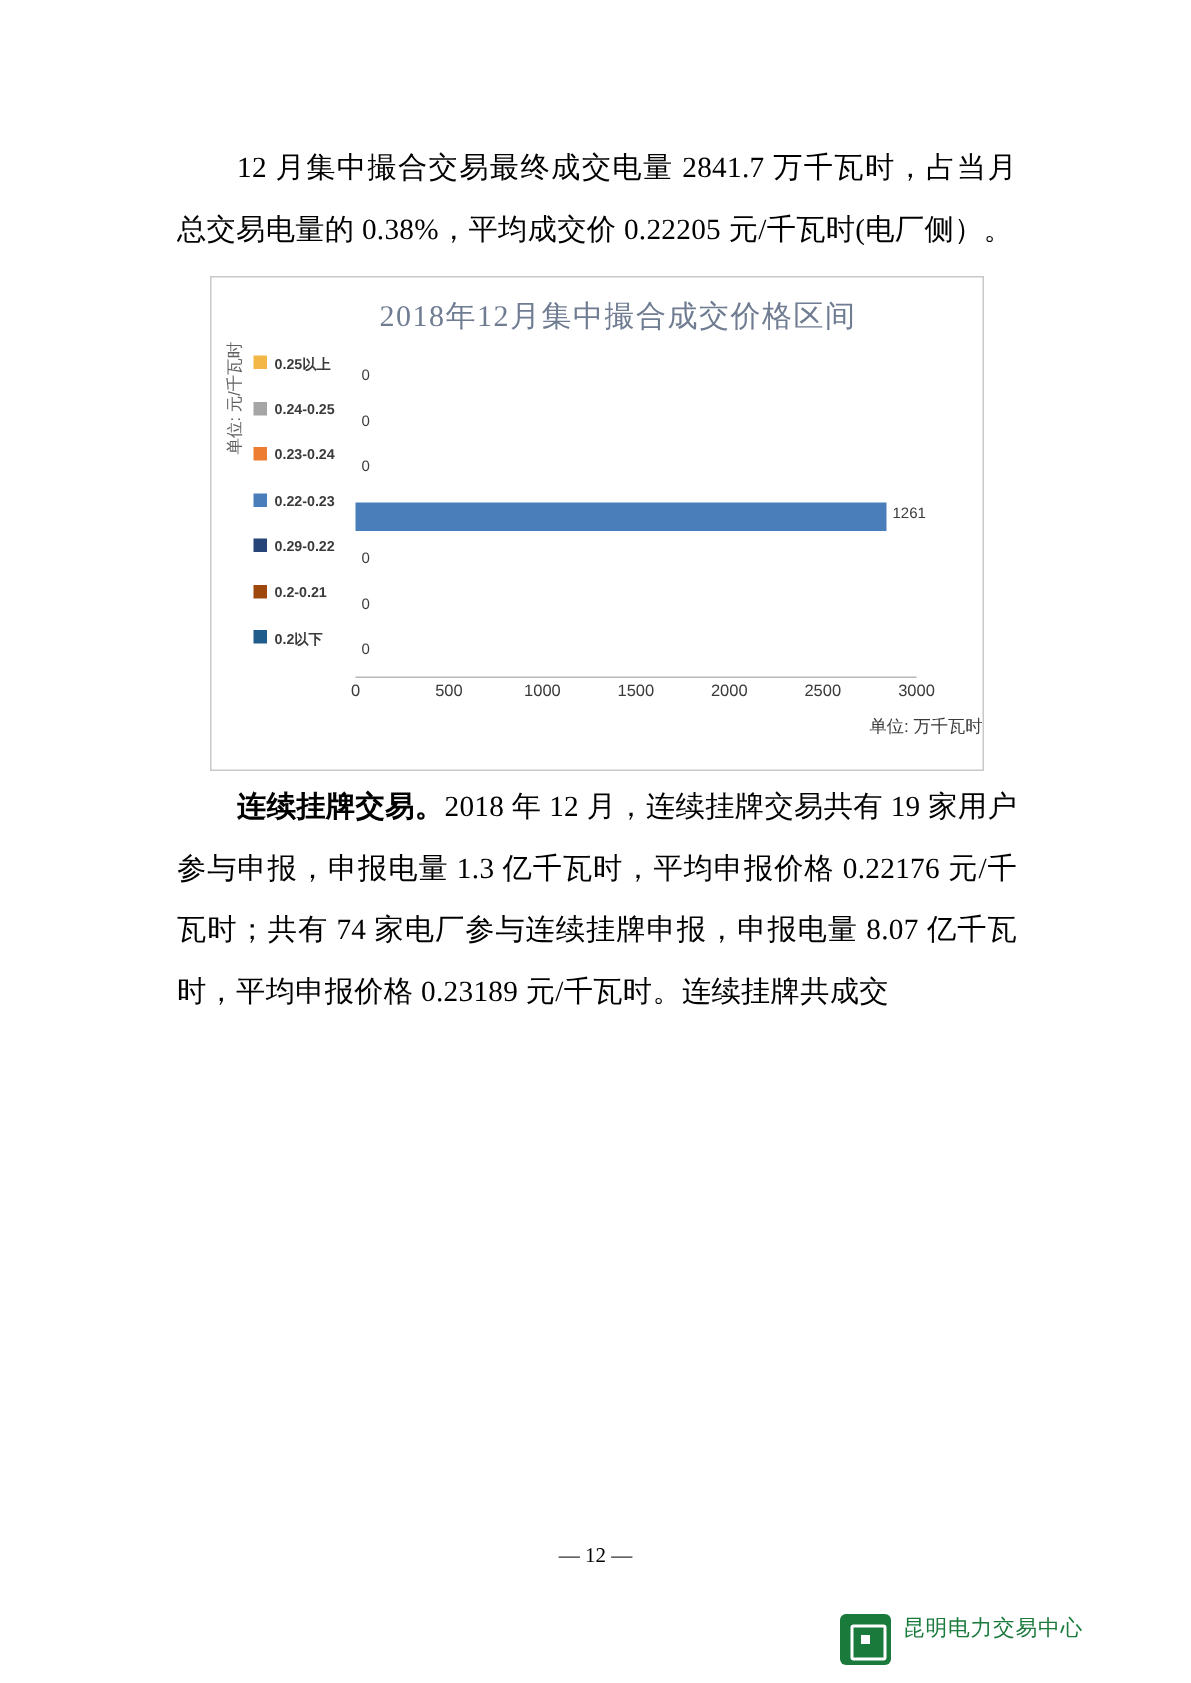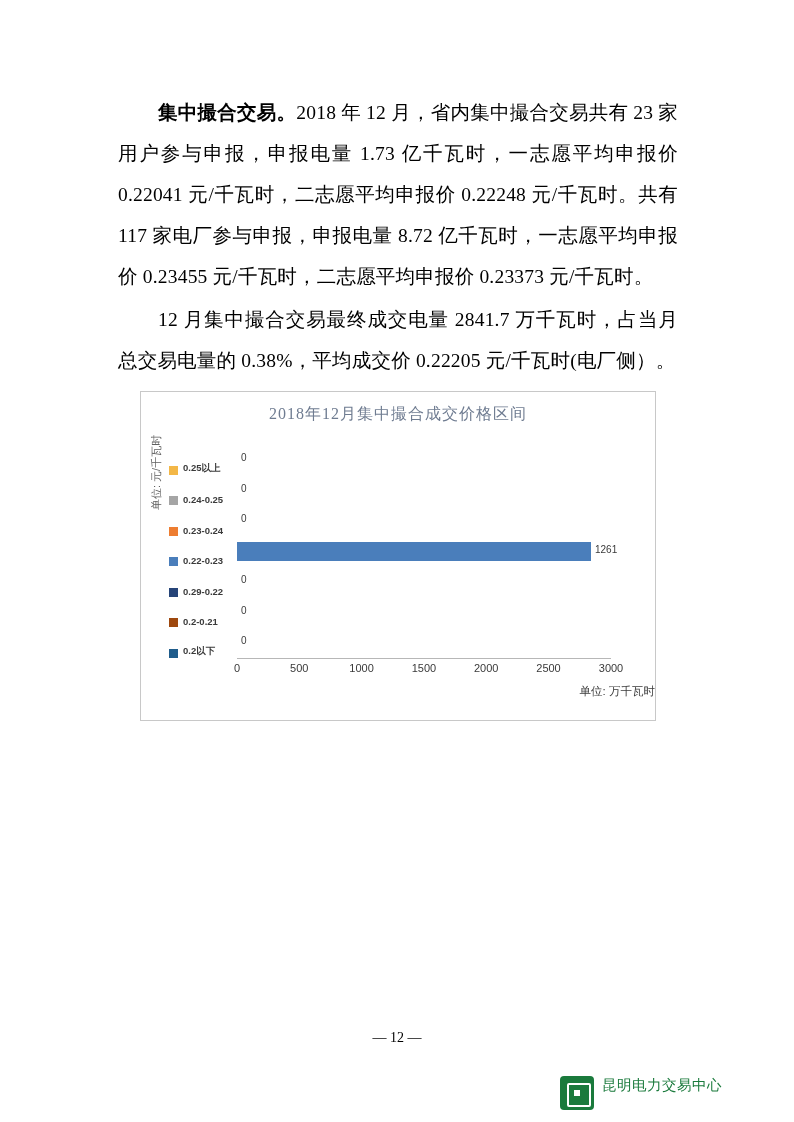--- a/index.html
+++ b/index.html
@@ -48,24 +48,24 @@
     margin: 10px 0 4px 22px;
     width: 516px;
     height: 330px;
     border: 1px solid #c8c8c8;
     background: #ffffff;
     box-sizing: border-box;
   }
   .chart-title {
     position: absolute;
     top: 12px;
-    left: 0;
+    left: 14px;
     width: 100%;
     text-align: center;
-    font-size: 16px;
+    font-size: 20px;
     color: #6f7c91;
     font-family: "Liberation Serif", serif;
     letter-spacing: 1px;
   }
   .plot-area {
     position: absolute;
     left: 96px;
     top: 52px;
     width: 374px;
     height: 214px;
@@ -82,21 +82,21 @@
     font-family: "Liberation Sans", sans-serif;
   }
   .legend {
     position: absolute;
     left: 28px;
     top: 52px;
     width: 66px;
   }
   .legend-item {
     display: flex;
-    align-items: flex-end;
+    align-items: flex-start;
     height: 30.5px;
   }
   .legend-swatch {
     width: 9px;
     height: 9px;
     margin-right: 5px;
     flex: none;
   }
   .legend-label {
     font-size: 9.5px;
@@ -214,21 +214,20 @@
     letter-spacing: 0.5px;
   }
 </style>
 </head>
 <body>
 
 <div class="page">
 
   <div class="content">
 
-    <p class="para"><span class="indent"></span><span class="bold-lead">集中撮合交易。</span><span>2018 年 12 月，省内集中撮合交易共有 23 家用户参与申报，申报电量 1.73 亿千瓦时，一志愿平均申报价 0.22041 元/千瓦时，二志愿平均申报价 0.22248 元/千瓦时。共有 117 家电厂参与申报，申报电量 8.72 亿千瓦时，一志愿平均申报价 0.23455 元/千瓦时，二志愿平均申报价 0.23373 元/千瓦时。</span></p>
 
     <p class="para"><span class="indent"></span><span>12 月集中撮合交易最终成交电量 2841.7 万千瓦时，占当月总交易电量的 0.38%，平均成交价 0.22205 元/千瓦时(电厂侧）。</span></p>
 
     <div class="chart-box">
       <div class="chart-title">2018年12月集中撮合成交价格区间</div>
 
       <div class="y-axis-title">单位: 元/千瓦时</div>
 
       <div class="legend">
         <div class="legend-item">
@@ -303,20 +302,21 @@
         <span class="x-tick" style="left:186.9px">1500</span>
         <span class="x-tick" style="left:249.2px">2000</span>
         <span class="x-tick" style="left:311.5px">2500</span>
         <span class="x-tick" style="left:374px">3000</span>
       </div>
 
       <div class="x-axis-title">单位: 万千瓦时</div>
     </div>
 
 
+    <p class="para"><span class="indent"></span><span class="bold-lead">连续挂牌交易。</span><span>2018 年 12 月，连续挂牌交易共有 19 家用户参与申报，申报电量 1.3 亿千瓦时，平均申报价格 0.22176 元/千瓦时；共有 74 家电厂参与连续挂牌申报，申报电量 8.07 亿千瓦时，平均申报价格 0.23189 元/千瓦时。连续挂牌共成交</span></p>
 
   </div>
 
   <div class="page-number">— 12 —</div>
 
   <div class="footer-badge">
     <span class="qr-icon"></span>
     <span class="footer-text">昆明电力交易中心</span>
   </div>
 

